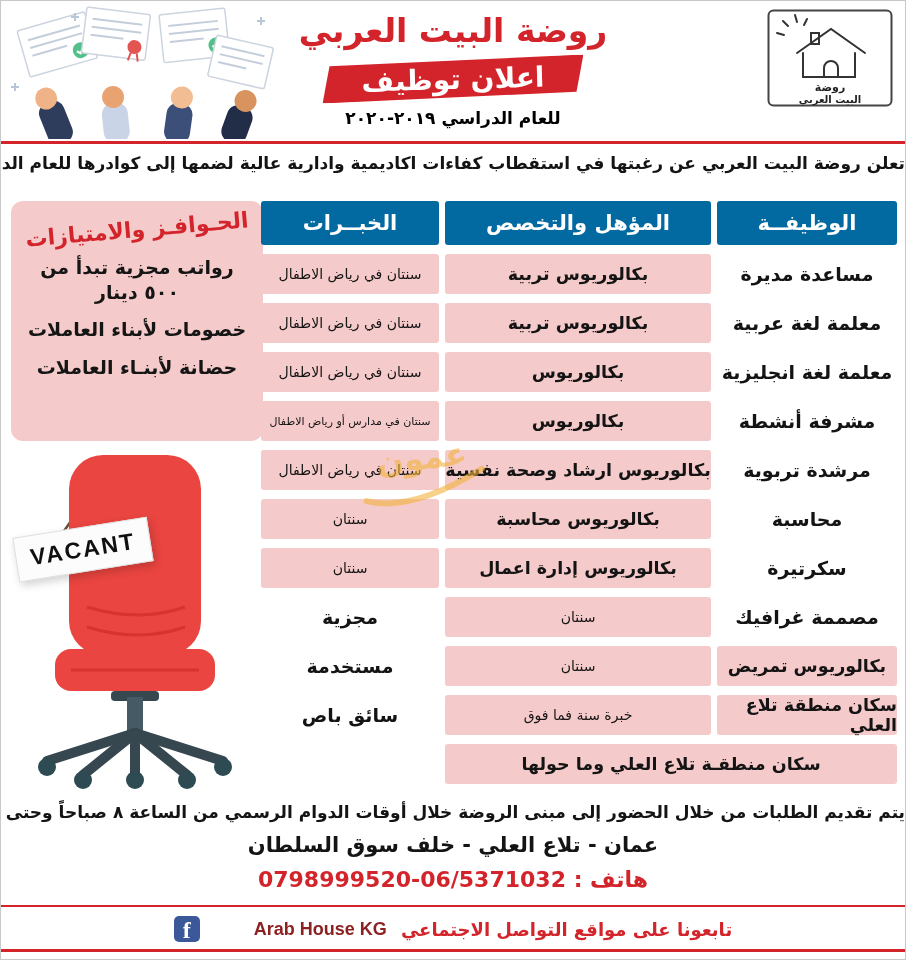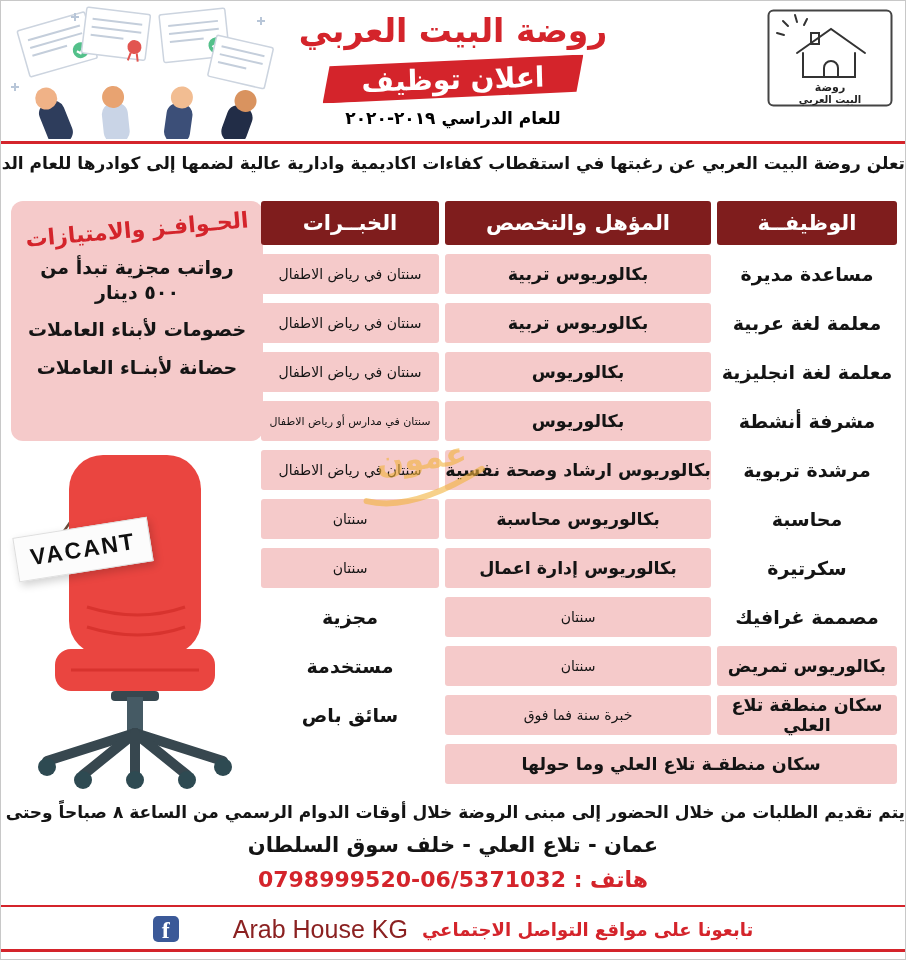--- a/index.html
+++ b/index.html
@@ -27,27 +27,27 @@
   .benefits-box{position:absolute; top:200px; left:10px; width:252px; height:240px;
     background:#f5caca; border-radius:12px; padding:16px 10px; box-sizing:border-box;
     text-align:center; direction:rtl;}
   .benefits-title{color:#d4242b; font-size:22px; font-weight:bold;
     transform:rotate(-5deg); margin-bottom:8px;}
   .benefit-item{font-size:19px; font-weight:bold; color:#151515; margin-top:13px; line-height:1.3;}
   
   .jobs-table{position:absolute; top:200px; right:8px; width:636px;
     display:grid; grid-template-columns:180px 266px 178px;
     column-gap:6px; row-gap:9px; direction:rtl;}
-  .th{background:#7f1d1d; color:#fff; font-weight:bold; font-size:21px; min-height:44px;
+  .th{background:#0369a1; color:#fff; font-weight:bold; font-size:21px; min-height:44px;
     display:flex; align-items:center; justify-content:center; border-radius:3px;}
   .cell{display:flex; align-items:center; justify-content:center; min-height:40px;
     text-align:center; color:#141414;}
   .pink{background:#f5caca; border-radius:3px;}
   .pos-cell{font-weight:bold; font-size:19px;text-align:center;}
-  .qual-cell{font-weight:bold; font-size:17.5px;}
+  .qual-cell{font-weight:bold; font-size:17.5px;text-align:right;}
   .exp-cell{font-size:14px;}
   .exp-cell.tiny{font-size:11px;}
   .span2{grid-column:span 2;}
   
   .chair-wrap{position:absolute; top:448px; left:12px; width:250px; height:345px;}
   .vacant-sign{position:absolute; top:78px; left:2px; background:#fcfcfc;
     border:1px solid #ddd; box-shadow:2px 4px 8px rgba(0,0,0,.18);
     padding:8px 14px; transform:rotate(-9deg);
     font-family:"Liberation Sans", sans-serif; font-weight:bold;
     font-size:23px; letter-spacing:2px; color:#101010;}
@@ -65,21 +65,21 @@
   .phone-line{position:absolute; top:866px; width:100%; text-align:center; direction:rtl;
     color:#d4242b; font-size:22px; font-weight:bold;}
   
   .footer-rule-top{position:absolute; top:904px; left:0; width:100%; height:2px; background:#d4242b;}
   .footer-row{position:absolute; top:912px; left:0; width:100%; height:32px;
     display:flex; justify-content:center; align-items:center; gap:14px; direction:ltr;}
   .fb-icon{width:26px; height:26px; background:#3b5998; border-radius:5px; color:#fff;
     display:flex; align-items:flex-end; justify-content:center; font-weight:bold;
     font-size:24px; line-height:.95; overflow:hidden;
     font-family:"Liberation Serif", serif;}
-  .brand{color:#8b2121; font-weight:normal; font-size:25px;
+  .brand{color:#8b2121; font-weight:bold; font-size:18px;
     font-family:"Liberation Sans", sans-serif;margin-left:40px;}
   .social-text{color:#d4242b; font-weight:bold; font-size:18px;}
   .footer-rule-bottom{position:absolute; top:948px; left:0; width:100%; height:3px; background:#d4242b;}
 </style>
 </head>
 <body>
 
 <div class="page">
 
   <div class="certs">

